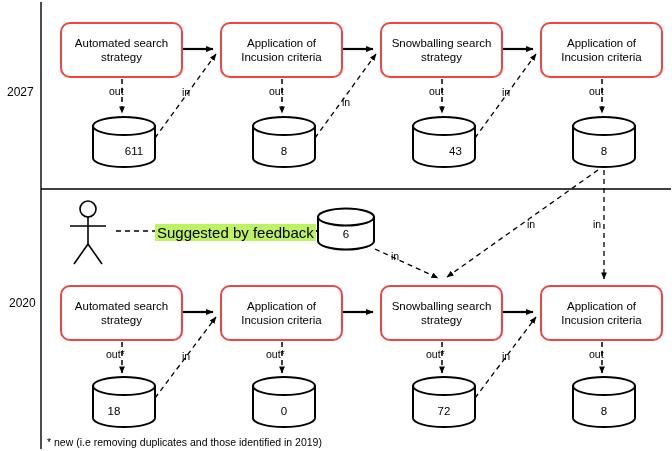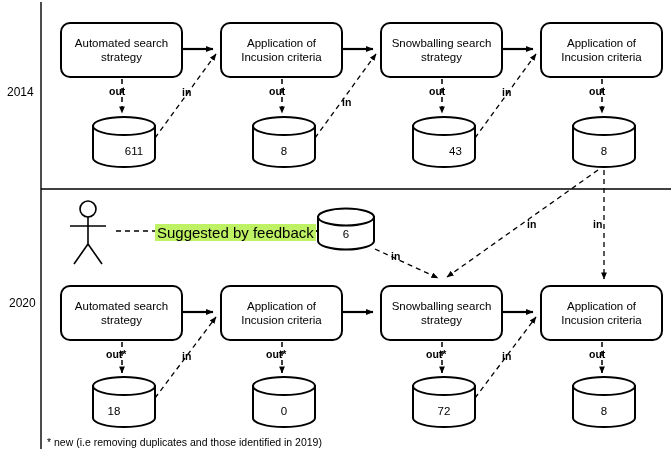--- a/index.html
+++ b/index.html
@@ -17,21 +17,21 @@
   }
   #svg-layer {
     position: absolute;
     left: 0;
     top: 0;
     width: 672px;
     height: 451px;
   }
   .proc-box {
     position: absolute;
-    border: 2px solid #000000;
+    border: 2px solid #ef4444;
     border-radius: 10px;
     background: #ffffff;
     box-sizing: border-box;
     display: flex;
     align-items: center;
     justify-content: center;
     text-align: center;
     font-size: 11.5px;
     line-height: 1.25;
     color: #000000;
@@ -45,21 +45,20 @@
     color: #000000;
     z-index: 5;
   }
   .edge-label {
     position: absolute;
     font-size: 10.5px;
     color: #000000;
     background: transparent;
     white-space: nowrap;
     z-index: 6;
-    font-weight: bold;
   }
   .store-value {
     position: absolute;
     font-size: 11.5px;
     color: #000000;
     text-align: center;
     z-index: 6;
     white-space: nowrap;
   }
   .feedback-label {
@@ -193,21 +192,21 @@
 
     <g stroke="#000000" fill="none" stroke-width="1.6">
       <circle cx="88" cy="209" r="8" fill="#ffffff"></circle>
       <line x1="88" y1="217" x2="88" y2="244"></line>
       <line x1="70" y1="226" x2="106" y2="226"></line>
       <line x1="88" y1="244" x2="74" y2="264"></line>
       <line x1="88" y1="244" x2="102" y2="264"></line>
     </g>
   </svg>
 
-  <div class="year-label" style="left:7px; top:85px;">2014</div>
+  <div class="year-label" style="left:7px; top:85px;">2027</div>
   <div class="year-label" style="left:9px; top:296px;">2020</div>
 
   <div class="proc-box" style="left:60px; top:22px; width:123px; height:56px;">
     <div>
       <span>Automated search</span>
       <span>strategy</span>
     </div>
   </div>
   <div class="proc-box" style="left:220px; top:22px; width:123px; height:56px;">
     <div>

